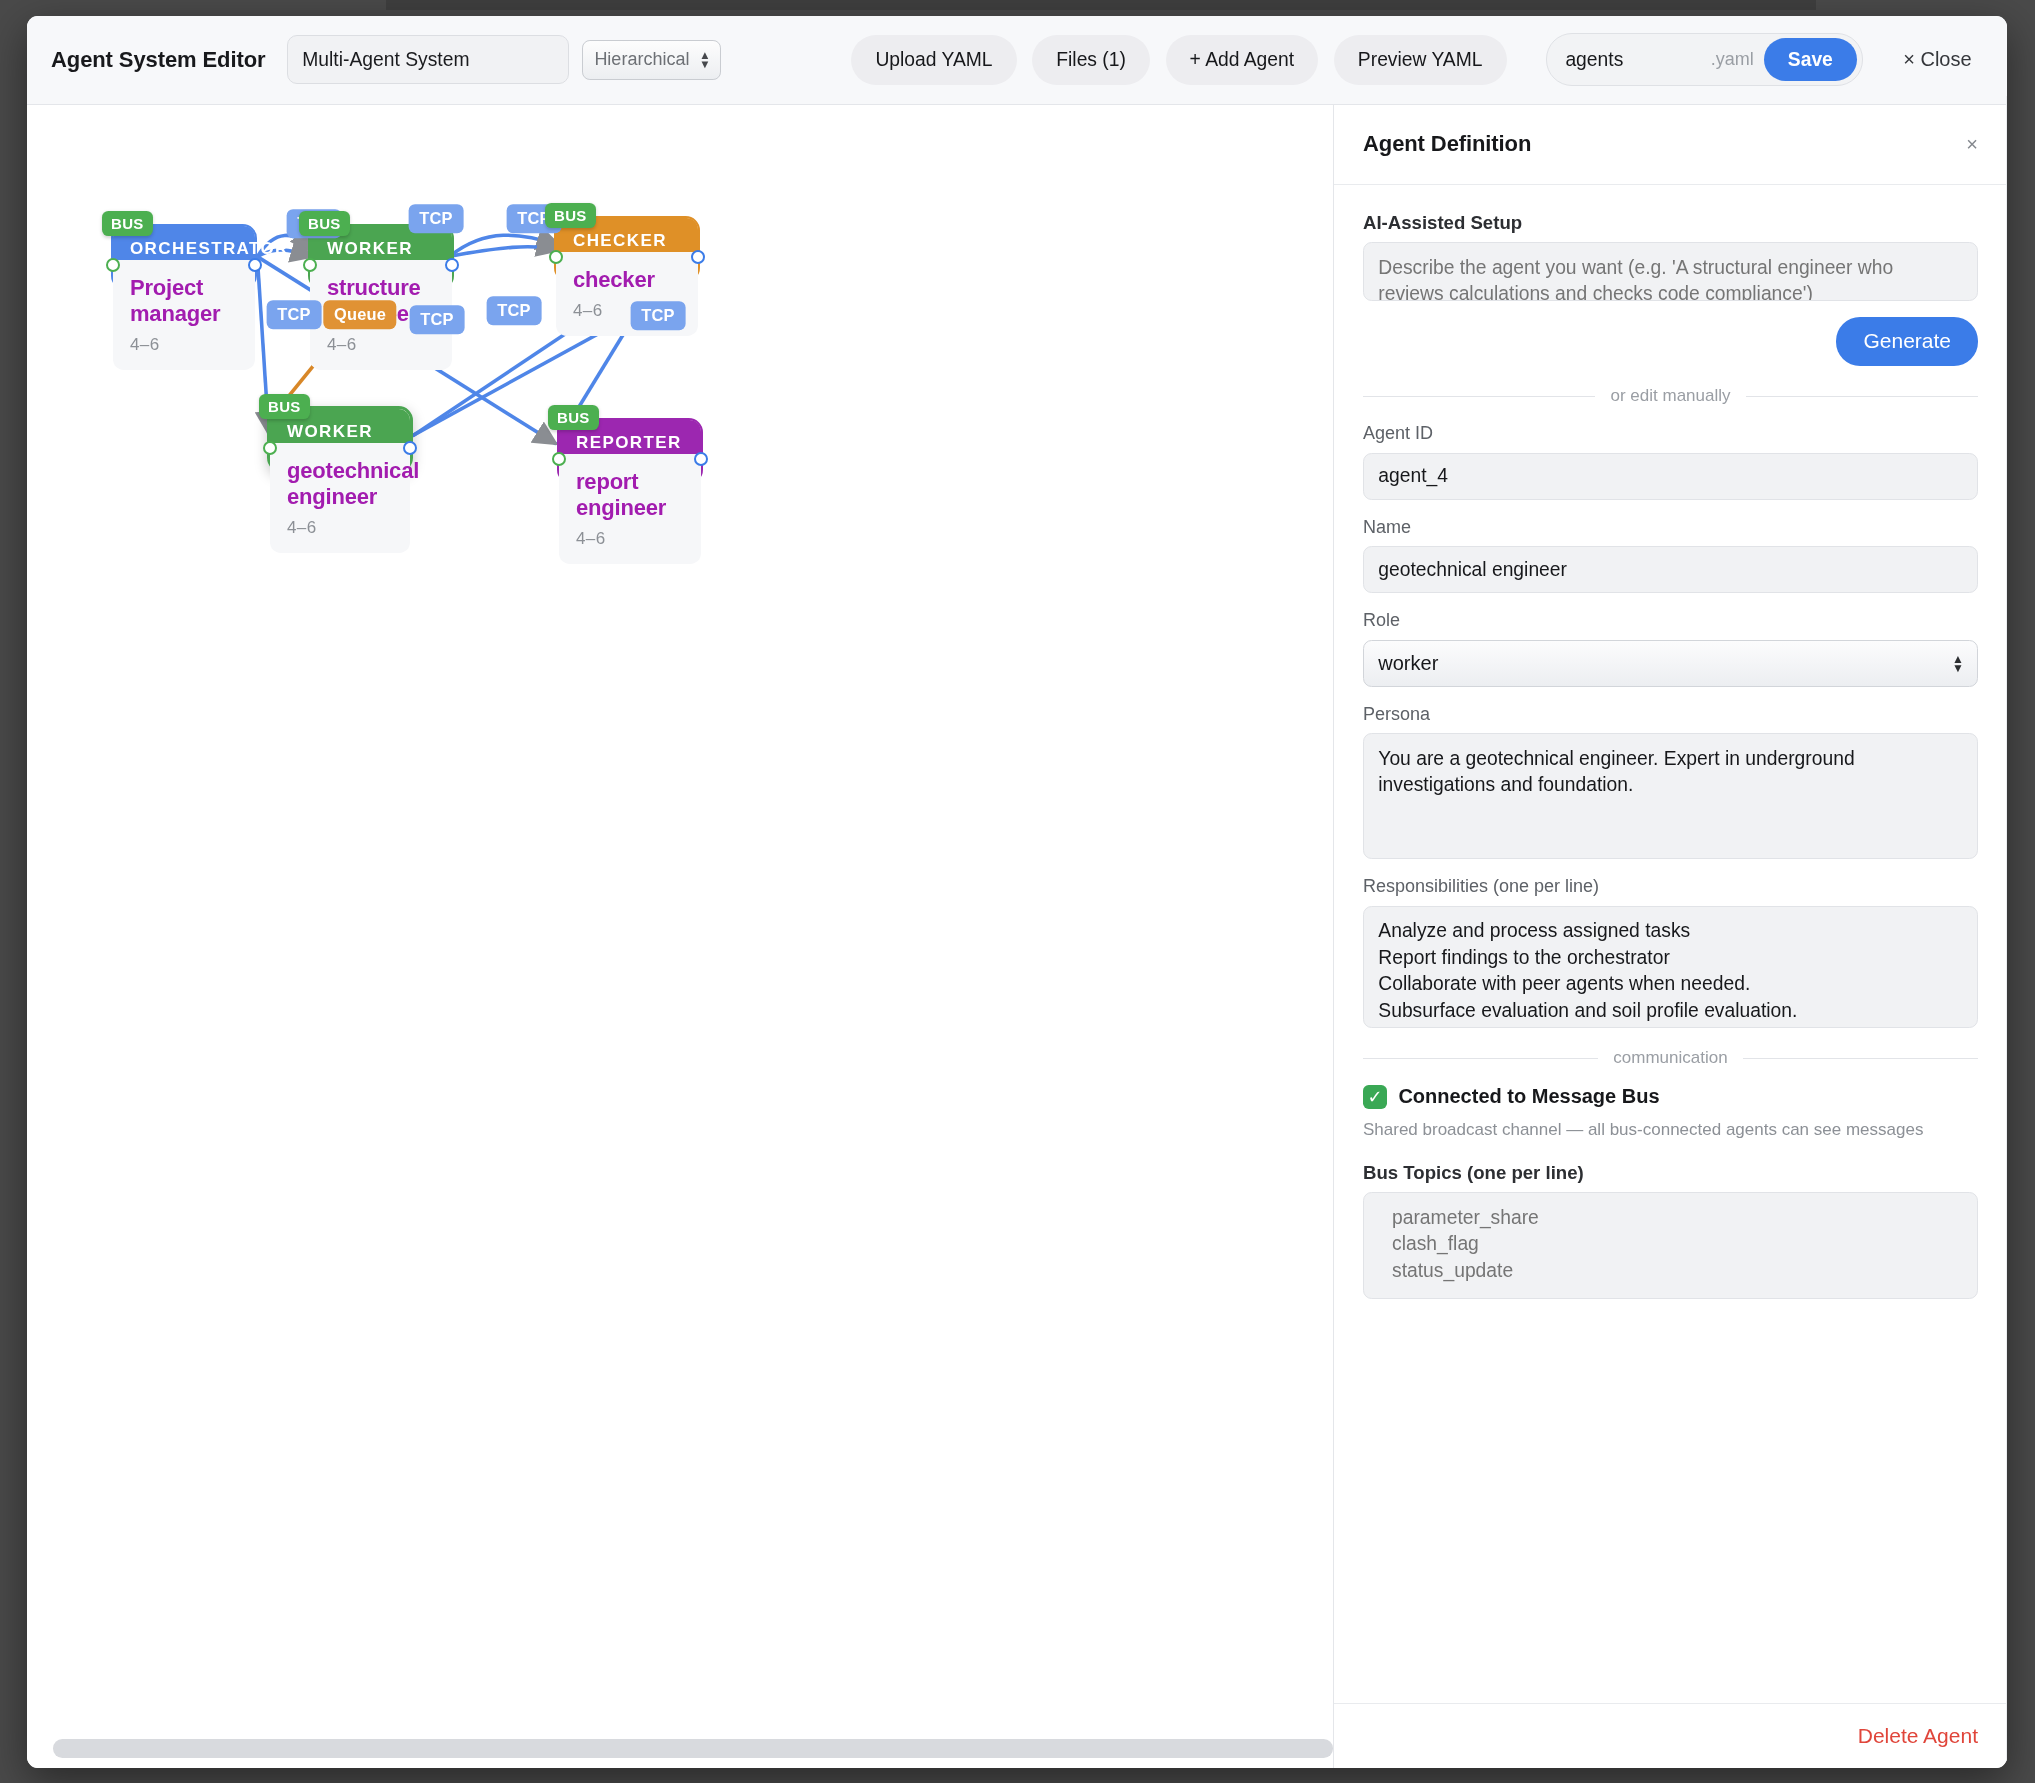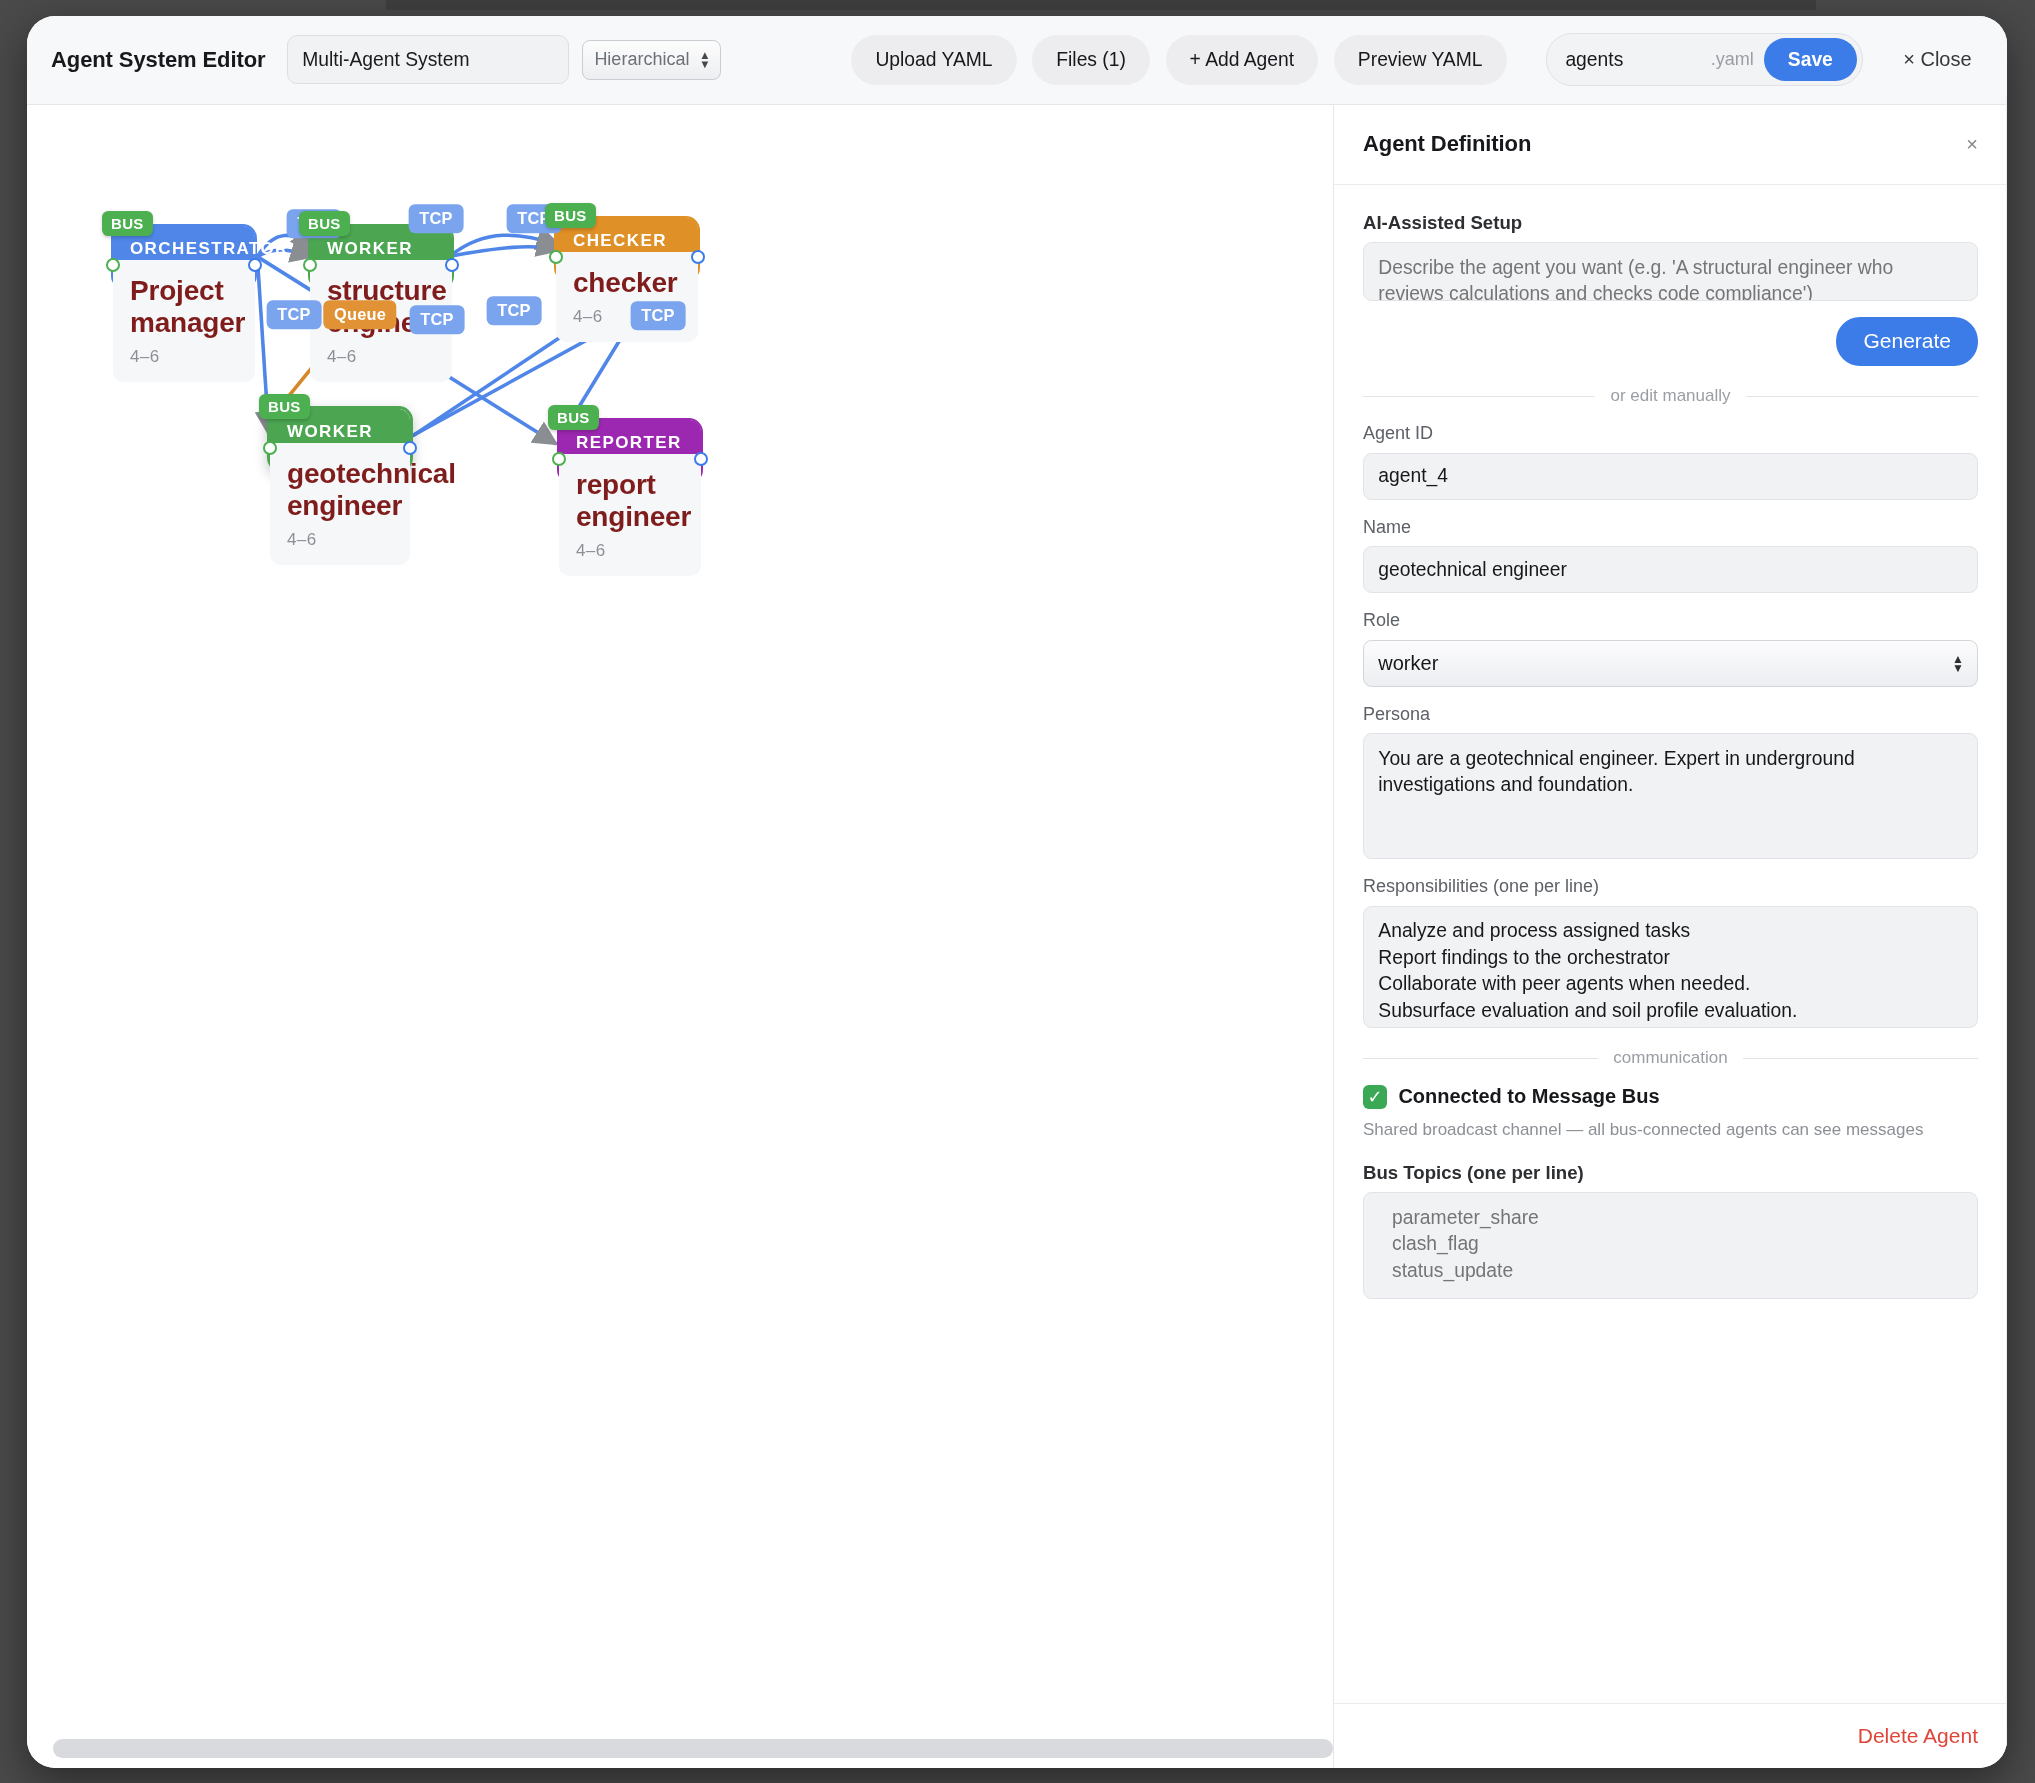--- a/index.html
+++ b/index.html
@@ -7,21 +7,21 @@
   body {
     background:#4a4a4a;
     font-family:"Liberation Sans", sans-serif;
     -webkit-font-smoothing:antialiased;
   }
   
   #backdrop { position:absolute; inset:0; background:#4a4a4a; }
   #backdrop .bdstrip { position:absolute; left:386px; top:0; width:1430px; height:10px; background:#3f3f3f; }
   #modal {
     position:absolute; left:27px; top:15.7px; width:1980px; height:1752px;
-    background:#ffffff; border-radius:28px; overflow:hidden;
+    background:#ffffff; border-radius:11px; overflow:hidden;
     box-shadow:0 13px 43px rgba(0,0,0,.45);
     display:flex; flex-direction:column;
   }
   
   #toolbar {
     height:89px; flex:0 0 89px; background:#f7f8fa;
     border-bottom:0.7px solid #e4e6ea;
     display:flex; align-items:center; gap:0; padding:0 24px;
     position:relative;
   }
@@ -84,21 +84,21 @@
   .node { position:absolute; border-radius:14.3px; }
   .node .hdr {
     height:34px; border-radius:11.4px 11.4px 0 0; color:#fff;
     font-size:17px; font-weight:600; letter-spacing:1.4px;
     padding-left:17px; display:flex; align-items:flex-end; line-height:21.5px;
   }
   .node .bodybox {
     background:#f6f7f9; border-radius:0 0 10.7px 10.7px;
     padding:15.7px 17px 15.7px 17px;
   }
-  .node .nname { font-size:28px; font-weight:700; color:#7f1d1d; letter-spacing:-0.2px; }
+  .node .nname { font-size:22px; font-weight:700; color:#a21caf; letter-spacing:-0.2px; }
   .node .nmeta { font-size:17px; color:#8c9096; margin-top:7.2px; letter-spacing:0.4px; }
   .busbadge {
     position:absolute; left:-11.4px; top:-14.3px; background:#4caf50; color:#fff;
     font-size:15px; font-weight:700; letter-spacing:0.4px;
     padding:3.6px 9.3px 4.3px; border-radius:6.4px; z-index:6;
     box-shadow:0 1.4px 3.6px rgba(0,0,0,.18);
   }
   .port { position:absolute; width:14.3px; height:14.3px; border-radius:50%;
           background:#fff; border:2.1px solid #4caf50; z-index:7; }
   .port.out { border-color:#3b7ce8; }

